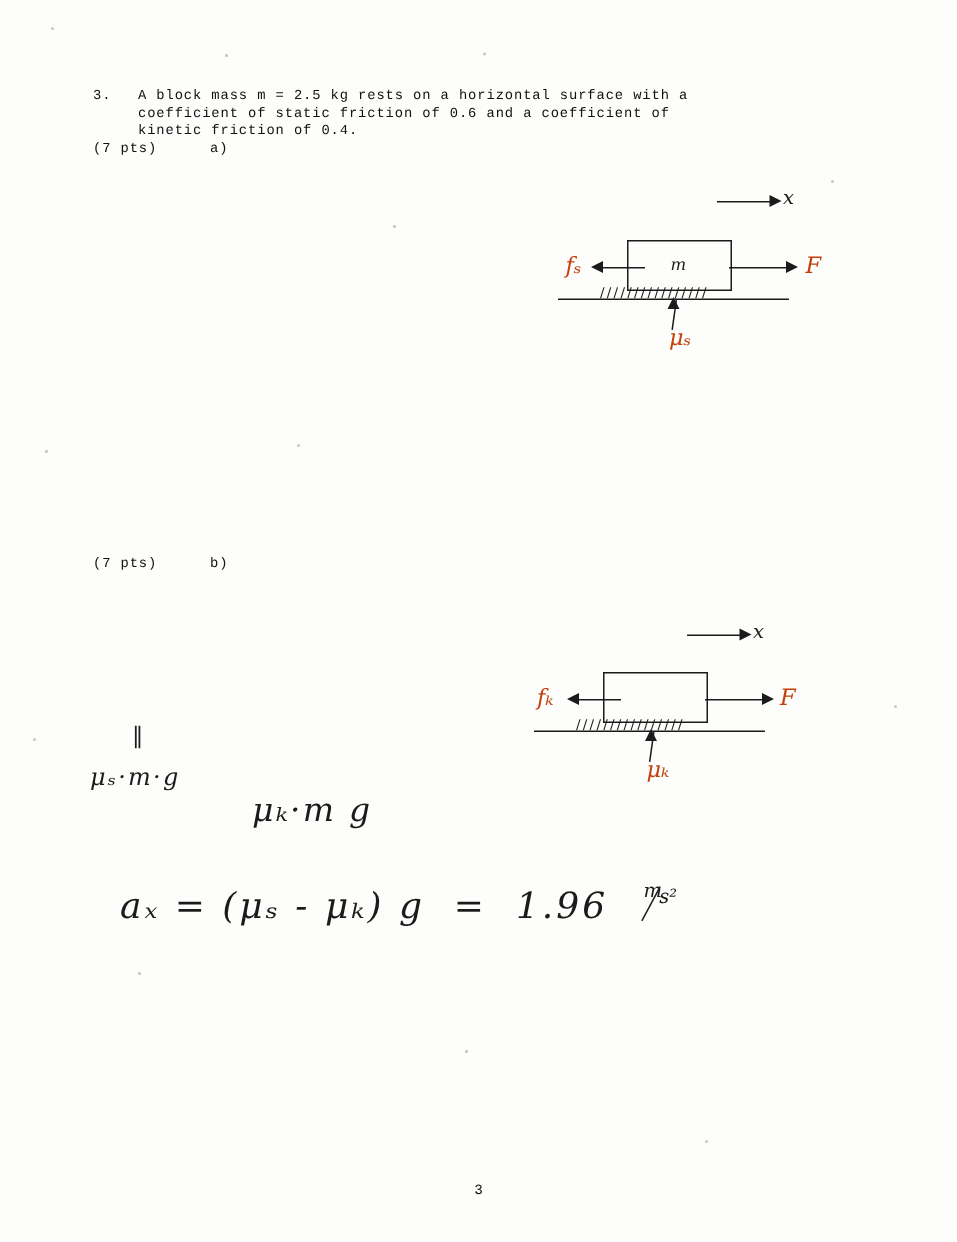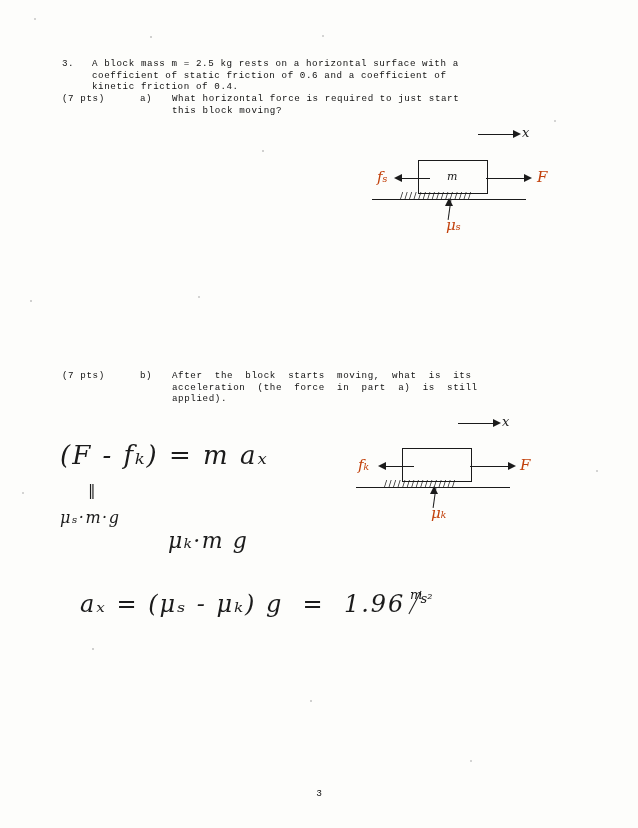--- a/index.html
+++ b/index.html
@@ -63,21 +63,21 @@
   .hw1 { left: 68px;  top: 155px; font-size: 25px; letter-spacing: 2px; }
   .hw2 { left: 150px; top: 200px; font-size: 25px; letter-spacing: 2px; }
 
   .hw3 { left: 60px;  top: 440px; font-size: 26px; letter-spacing: 2px; }
   .hw4 { left: 88px;  top: 481px; font-size: 15px; }
   .hw5 { left: 60px;  top: 508px; font-size: 16px; letter-spacing: 1.5px; }
   .hw6 { left: 168px; top: 528px; font-size: 22px; letter-spacing: 1.5px; }
   .hw7 { left: 80px;  top: 590px; font-size: 24px; letter-spacing: 2px; }
   .hw-frac {
     position: absolute;
-    left: 404px; top: 588px;
+    left: 423px; top: 588px;
     font-family: "DejaVu Serif", serif;
     font-style: italic;
     font-size: 13px;
     line-height: 13px;
   }
   .hw-frac .num { position: relative; left: 6px; }
   .hw-frac .bar {
     width: 26px; height: 0; border-top: 1.2px solid #1b1b1b;
     transform: rotate(-62deg);
     position: absolute; left: -2px; top: 14px;
@@ -163,22 +163,20 @@
 
 <div class="page">
 
   <div class="typed qnum">3.</div>
   <div class="typed qbody">A block mass m = 2.5 kg rests on a horizontal surface with a
 coefficient of static friction of 0.6 and a coefficient of
 kinetic friction of 0.4.</div>
 
   <div class="typed pts-a">(7 pts)</div>
   <div class="typed qa-label">a)</div>
-  <div class="typed qa-body">What horizontal force is required to just start
-this block moving?</div>
 
 
   <div class="fbd">
 
     <div class="arrow-line" style="left:478px; top:134px; width:36px;"></div>
     <div class="arrow-head-r" style="left:513px; top:130px;"></div>
     <div class="axis-label" style="left:522px; top:125px;">x</div>
 
     <div class="block" style="left:418px; top:160px; width:68px; height:32px;"></div>
     <div class="block-label" style="left:447px; top:170px;">m</div>
@@ -194,25 +192,21 @@
     <div class="arrow-head-r" style="left:524px; top:174px;"></div>
     <div class="vlabel" style="left:537px; top:168px;">F</div>
 
     <div class="arrow-line" style="left:449px; top:200px; width:0; height:20px; border-top:none; border-left:1.3px solid #1b1b1b; transform:rotate(8deg);"></div>
     <div class="arrow-head-u" style="left:445px; top:198px;"></div>
     <div class="vlabel" style="left:446px; top:216px;">μₛ</div>
   </div>
 
   <div class="typed pts-b">(7 pts)</div>
   <div class="typed qb-label">b)</div>
-  <div class="typed qb-body">After  the  block  starts  moving,  what  is  its
-acceleration  (the  force  in  part  a)  is  still
-applied).</div>
-
-  <div class="hand hw3">(F - fₖ) = m aₓ</div>
+
   <div class="hand hw4">‖</div>
   <div class="hand hw5">μₛ·m·g</div>
   <div class="hand hw6">μₖ·m g</div>
   <div class="hand hw7">aₓ = (μₛ - μₖ) g  =  1.96</div>
   <div class="hw-frac">
     <span class="num">m</span>
     <span class="bar"></span>
     <span class="den">s²</span>
   </div>
 

